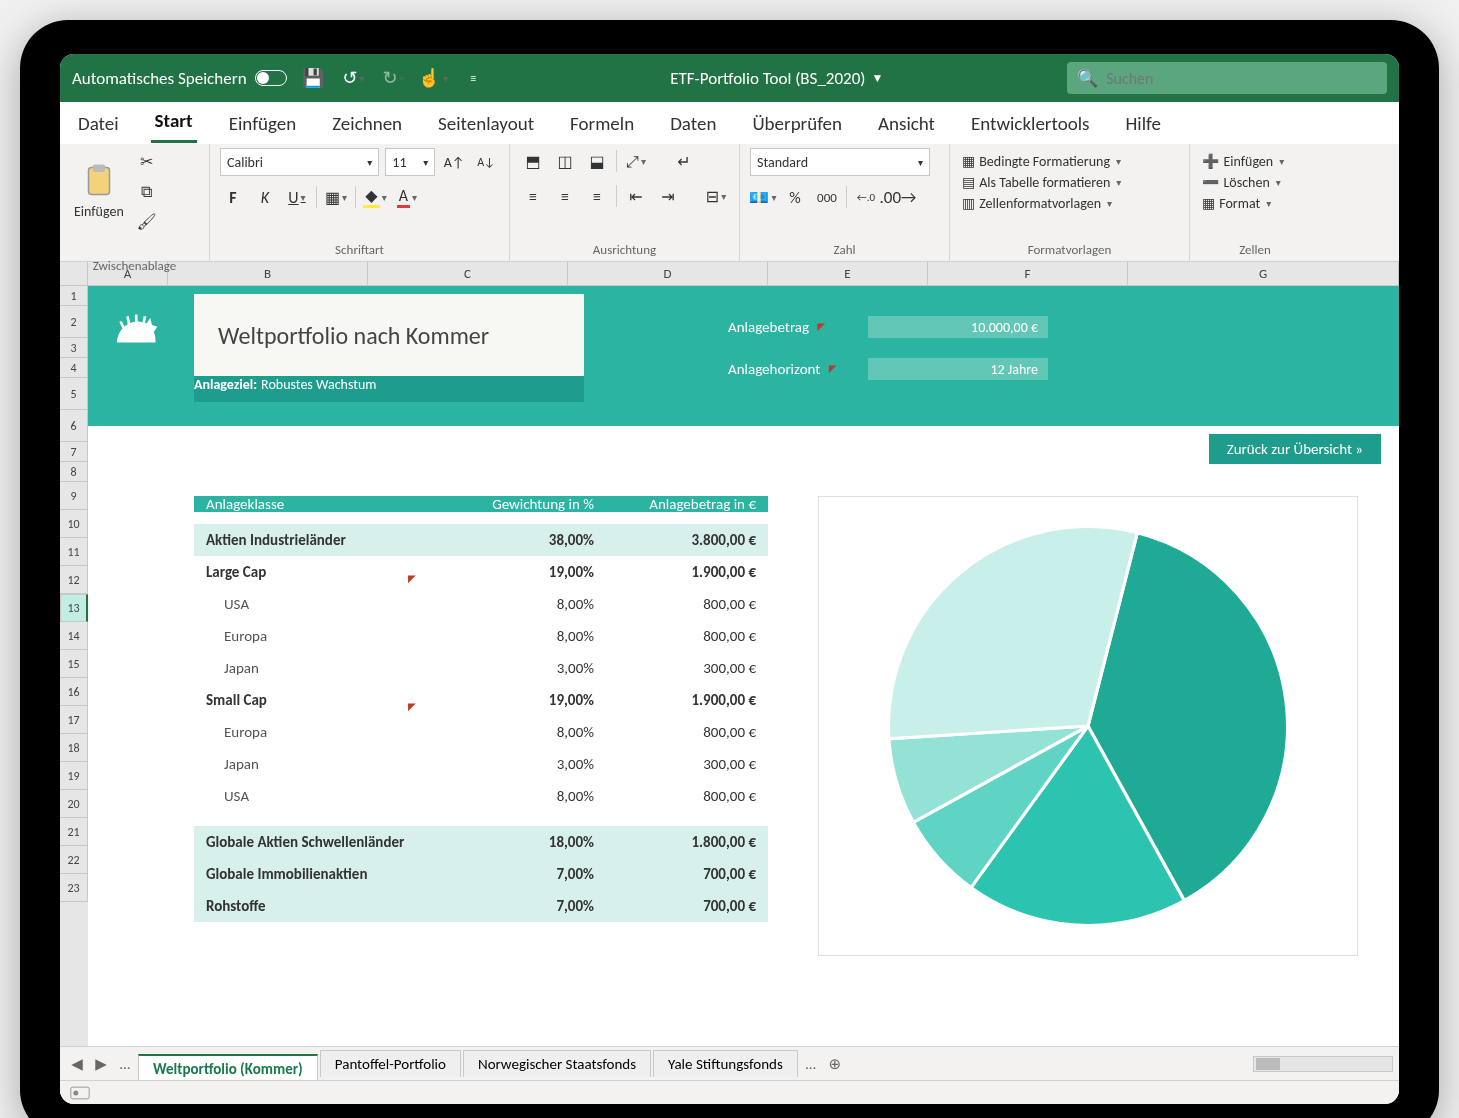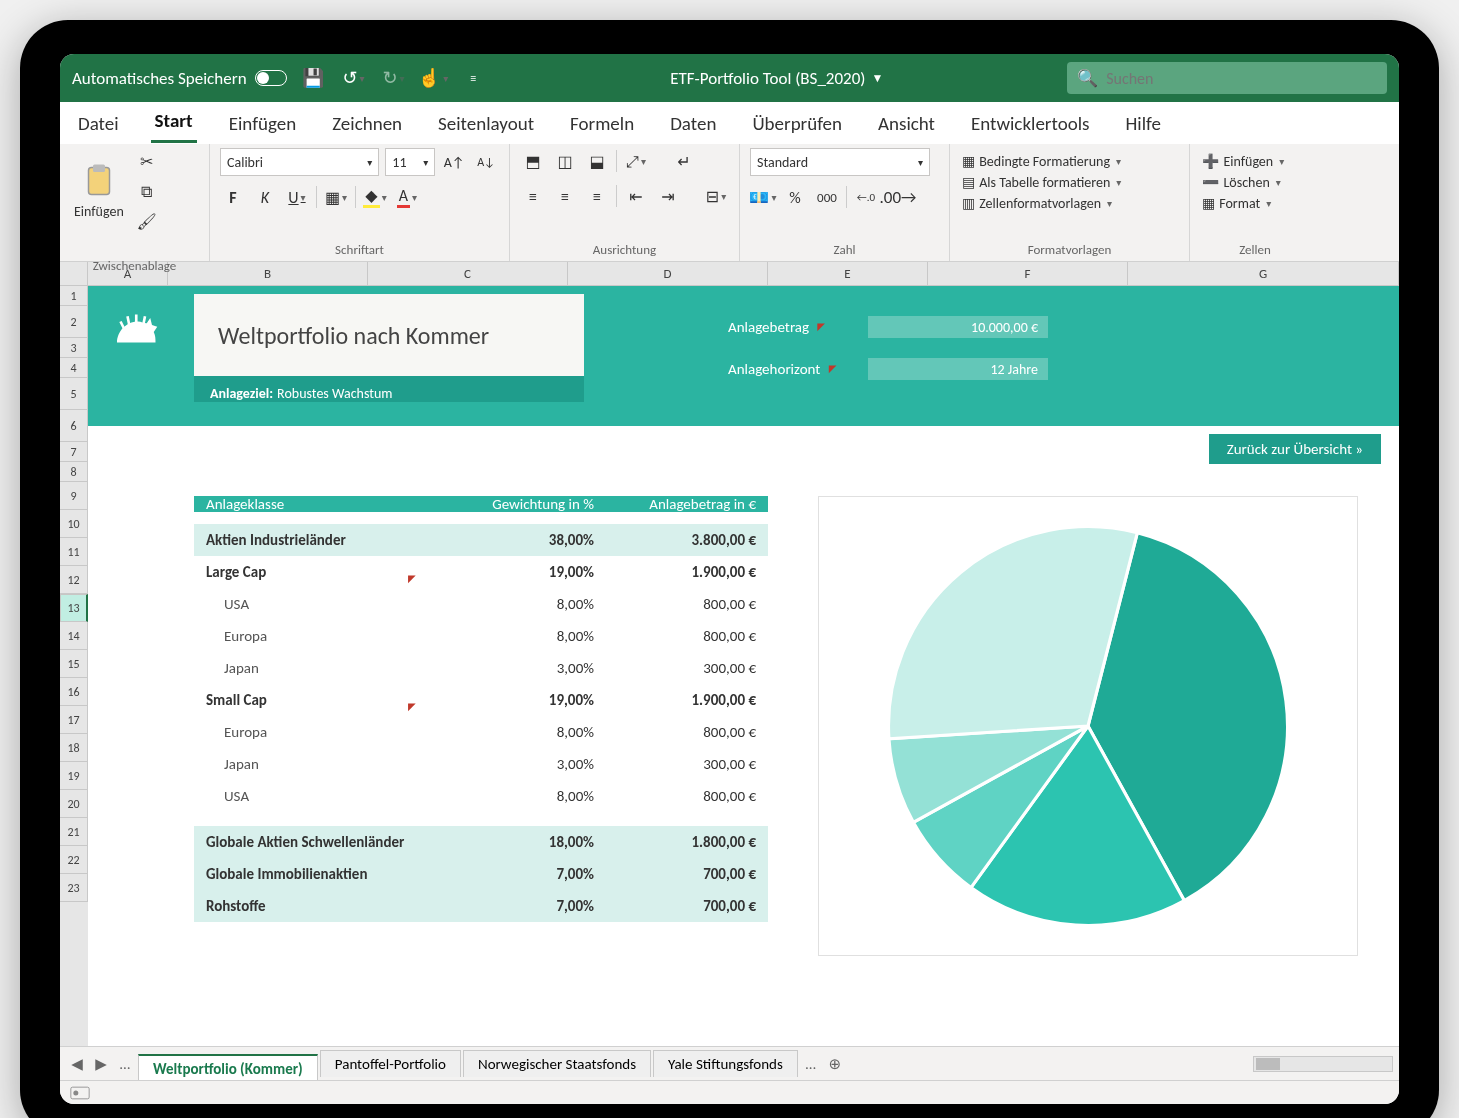--- a/index.html
+++ b/index.html
@@ -39,21 +39,21 @@
   .col-headers { display:flex; height:24px; background:#e6e6e6; font-size:13px; color:#444; }
   .col-headers div { border-right:1px solid #c8c8c8; border-bottom:1px solid #c8c8c8; display:flex; align-items:center; justify-content:center; }
   .grid-body { flex:1; display:flex; overflow:hidden; }
   .row-headers { width:28px; background:#e6e6e6; font-size:12px; color:#444; }
   .row-headers div { height:28px; border-bottom:1px solid #c8c8c8; border-right:1px solid #c8c8c8; display:flex; align-items:center; justify-content:center; }
   .row-headers div.sel { background:#c1eee2; border-right:2px solid #217346; font-family:inherit; }
 
   .sheet { flex:1; position:relative; background:#fff; overflow:hidden; }
   .hero { position:absolute; left:0; top:0; right:0; height:140px; background:#2bb4a1; }
   .hero-title { position:absolute; left:106px; top:8px; width:390px; height:82px; background:#f7f7f4; display:flex; align-items:center; padding-left:24px; font-size:24px; color:#444; }
-  .hero-sub { position:absolute; left:106px; top:90px; width:390px; height:26px; background:#1f9d8c; color:#fff; font-size:14px; display:flex; align-items:flex-end; padding-left:16px; }
+  .hero-sub { position:absolute; left:106px; top:90px; width:390px; height:26px; background:#1f9d8c; color:#fff; font-size:14px; display:flex; align-items:flex-start; padding-left:0; }
   .hero-sub b { font-weight:700; margin-right:4px; }
   .hedgehog { position:absolute; left:22px; top:18px; width:56px; height:56px; color:#fff; }
   .input-field { position:absolute; background:#63c7b8; color:#fff; width:180px; height:22px; text-align:right; padding:0 10px; font-size:14px; display:flex; align-items:center; justify-content:flex-end; }
   .input-label { position:absolute; color:#fff; font-size:15px; }
   .input-label .tri { color:#c0392b; font-size:10px; position:absolute; right:-16px; top:2px; }
   .back-link { position:absolute; top:148px; right:18px; background:#1f9d8c; color:#fff; padding:6px 18px; font-size:15px; cursor:pointer; }
 
   .table-area { position:absolute; left:106px; top:210px; width:574px; font-size:15px; color:#333; }
   .table-area .thead { background:#2bb4a1; color:#fff; display:flex; height:16px; align-items:center; }
   .table-area .thead div:nth-child(1){ width:220px; padding-left:12px; }

